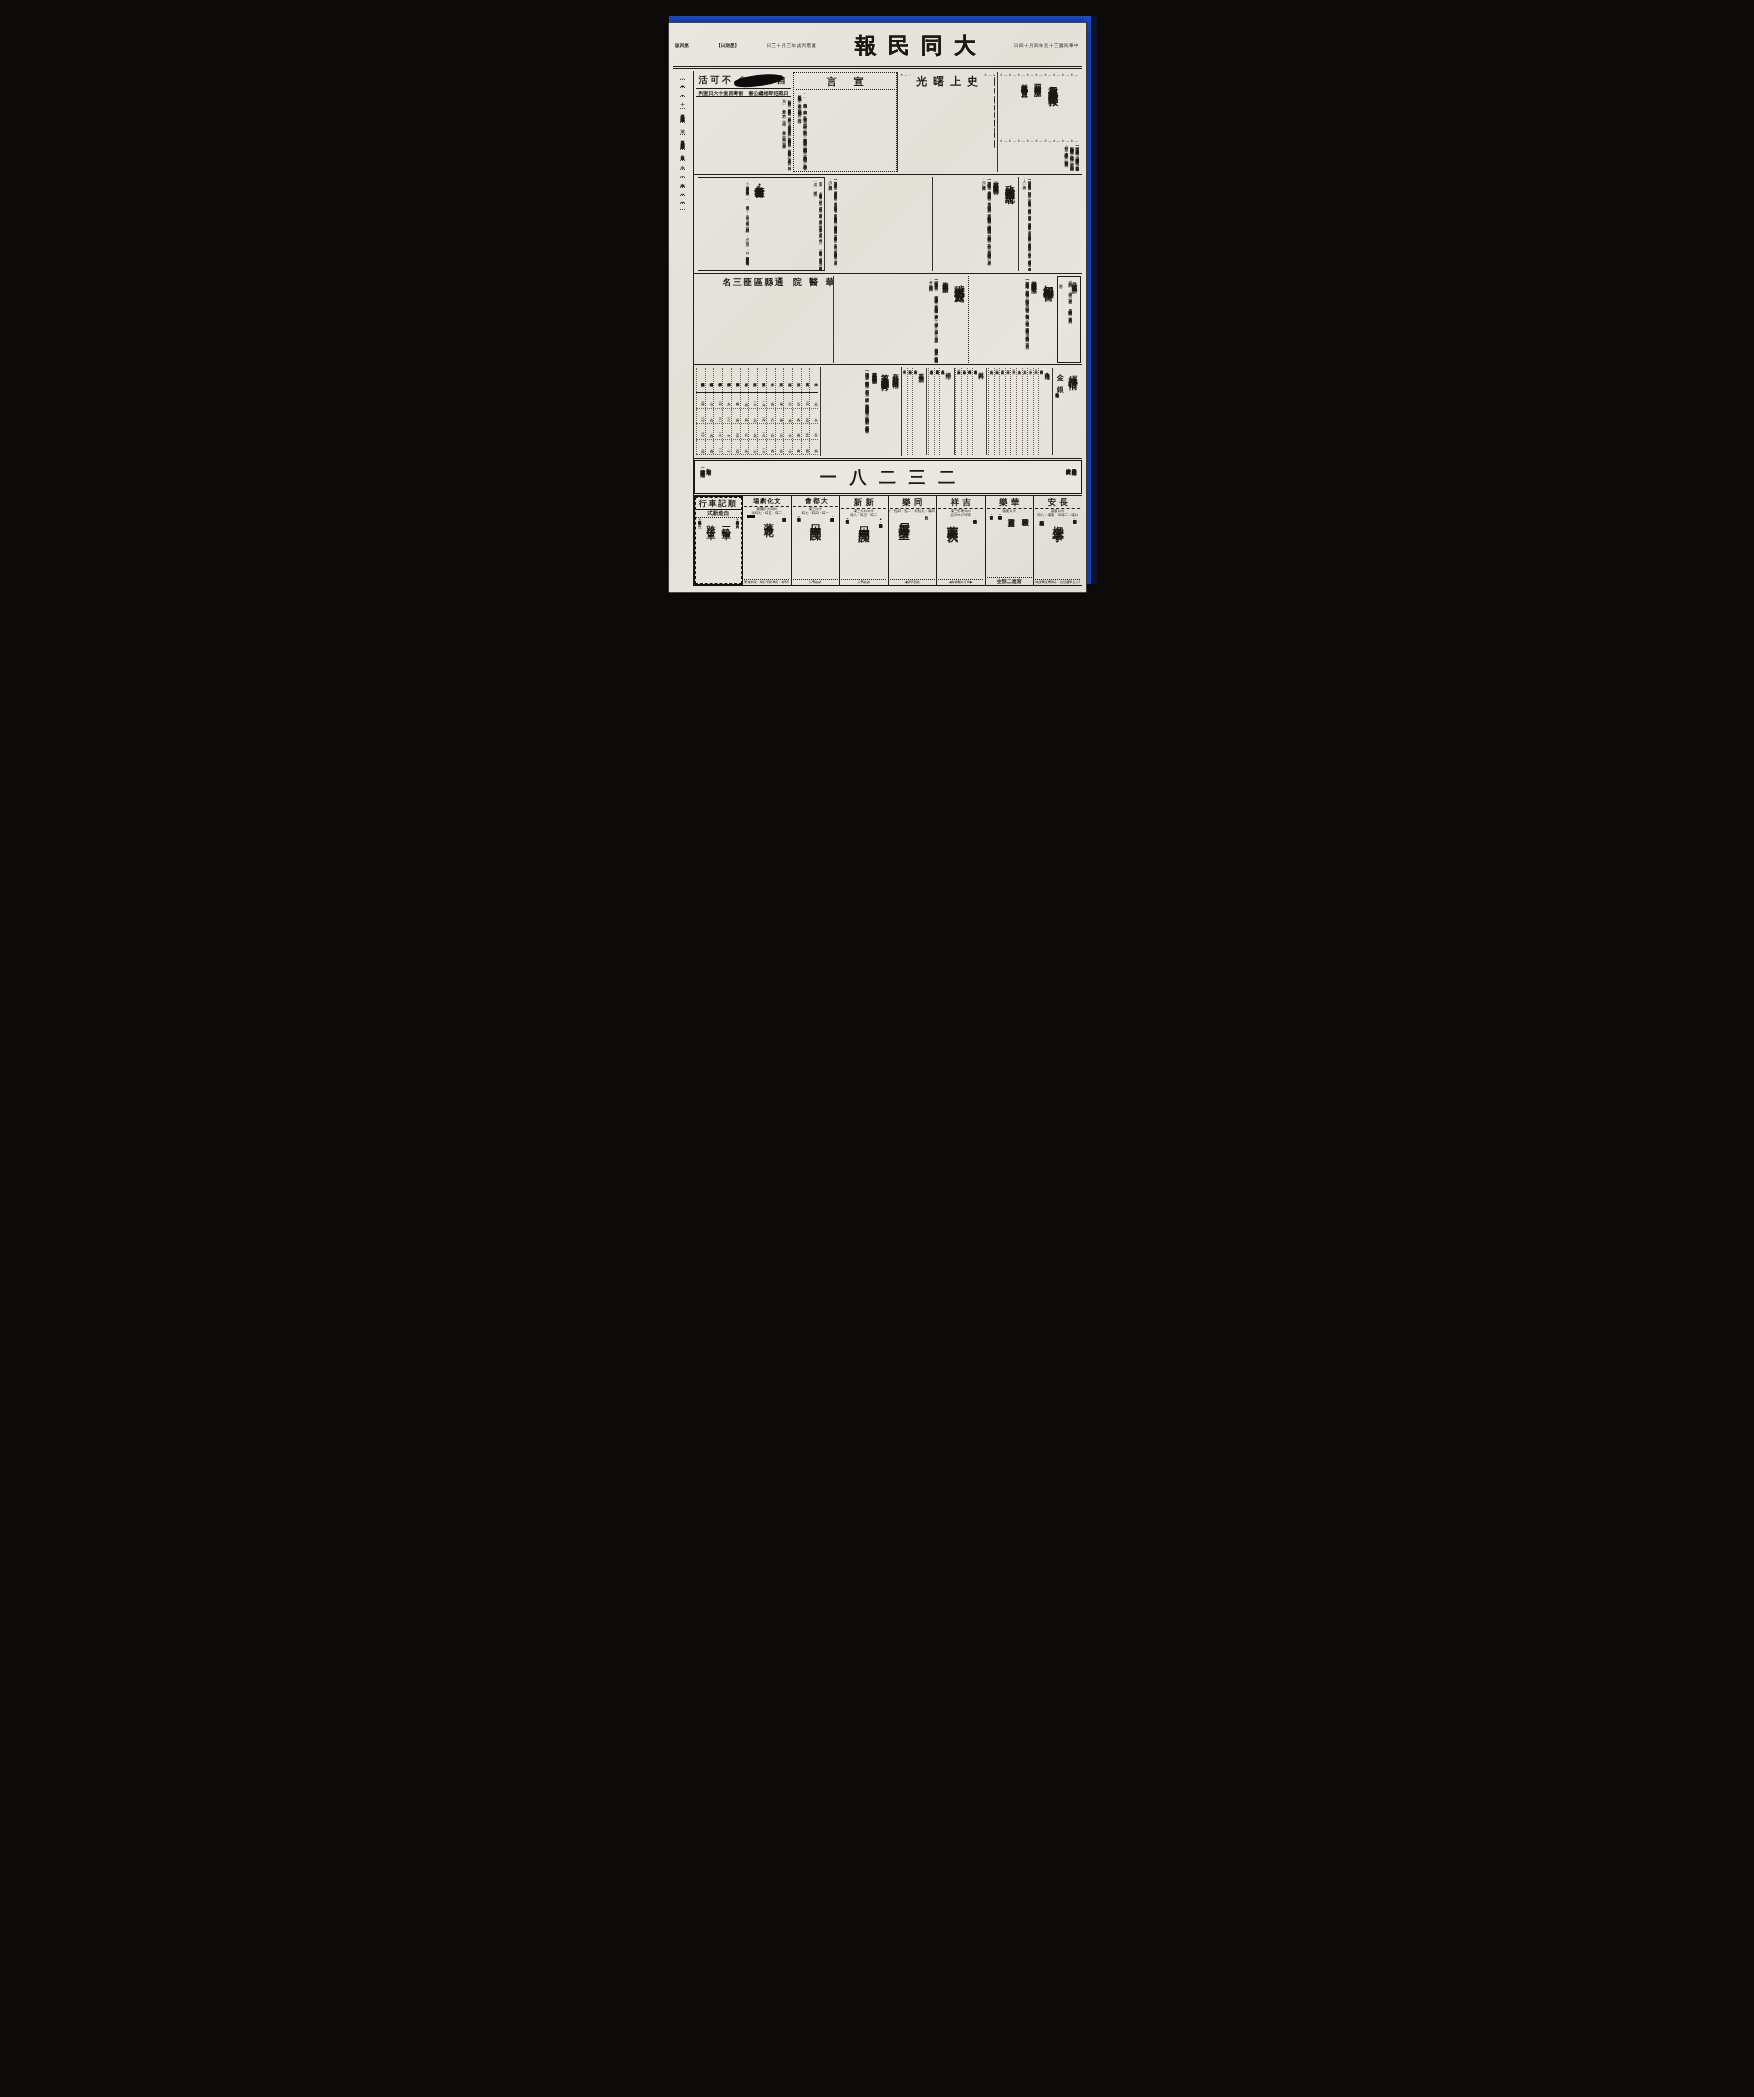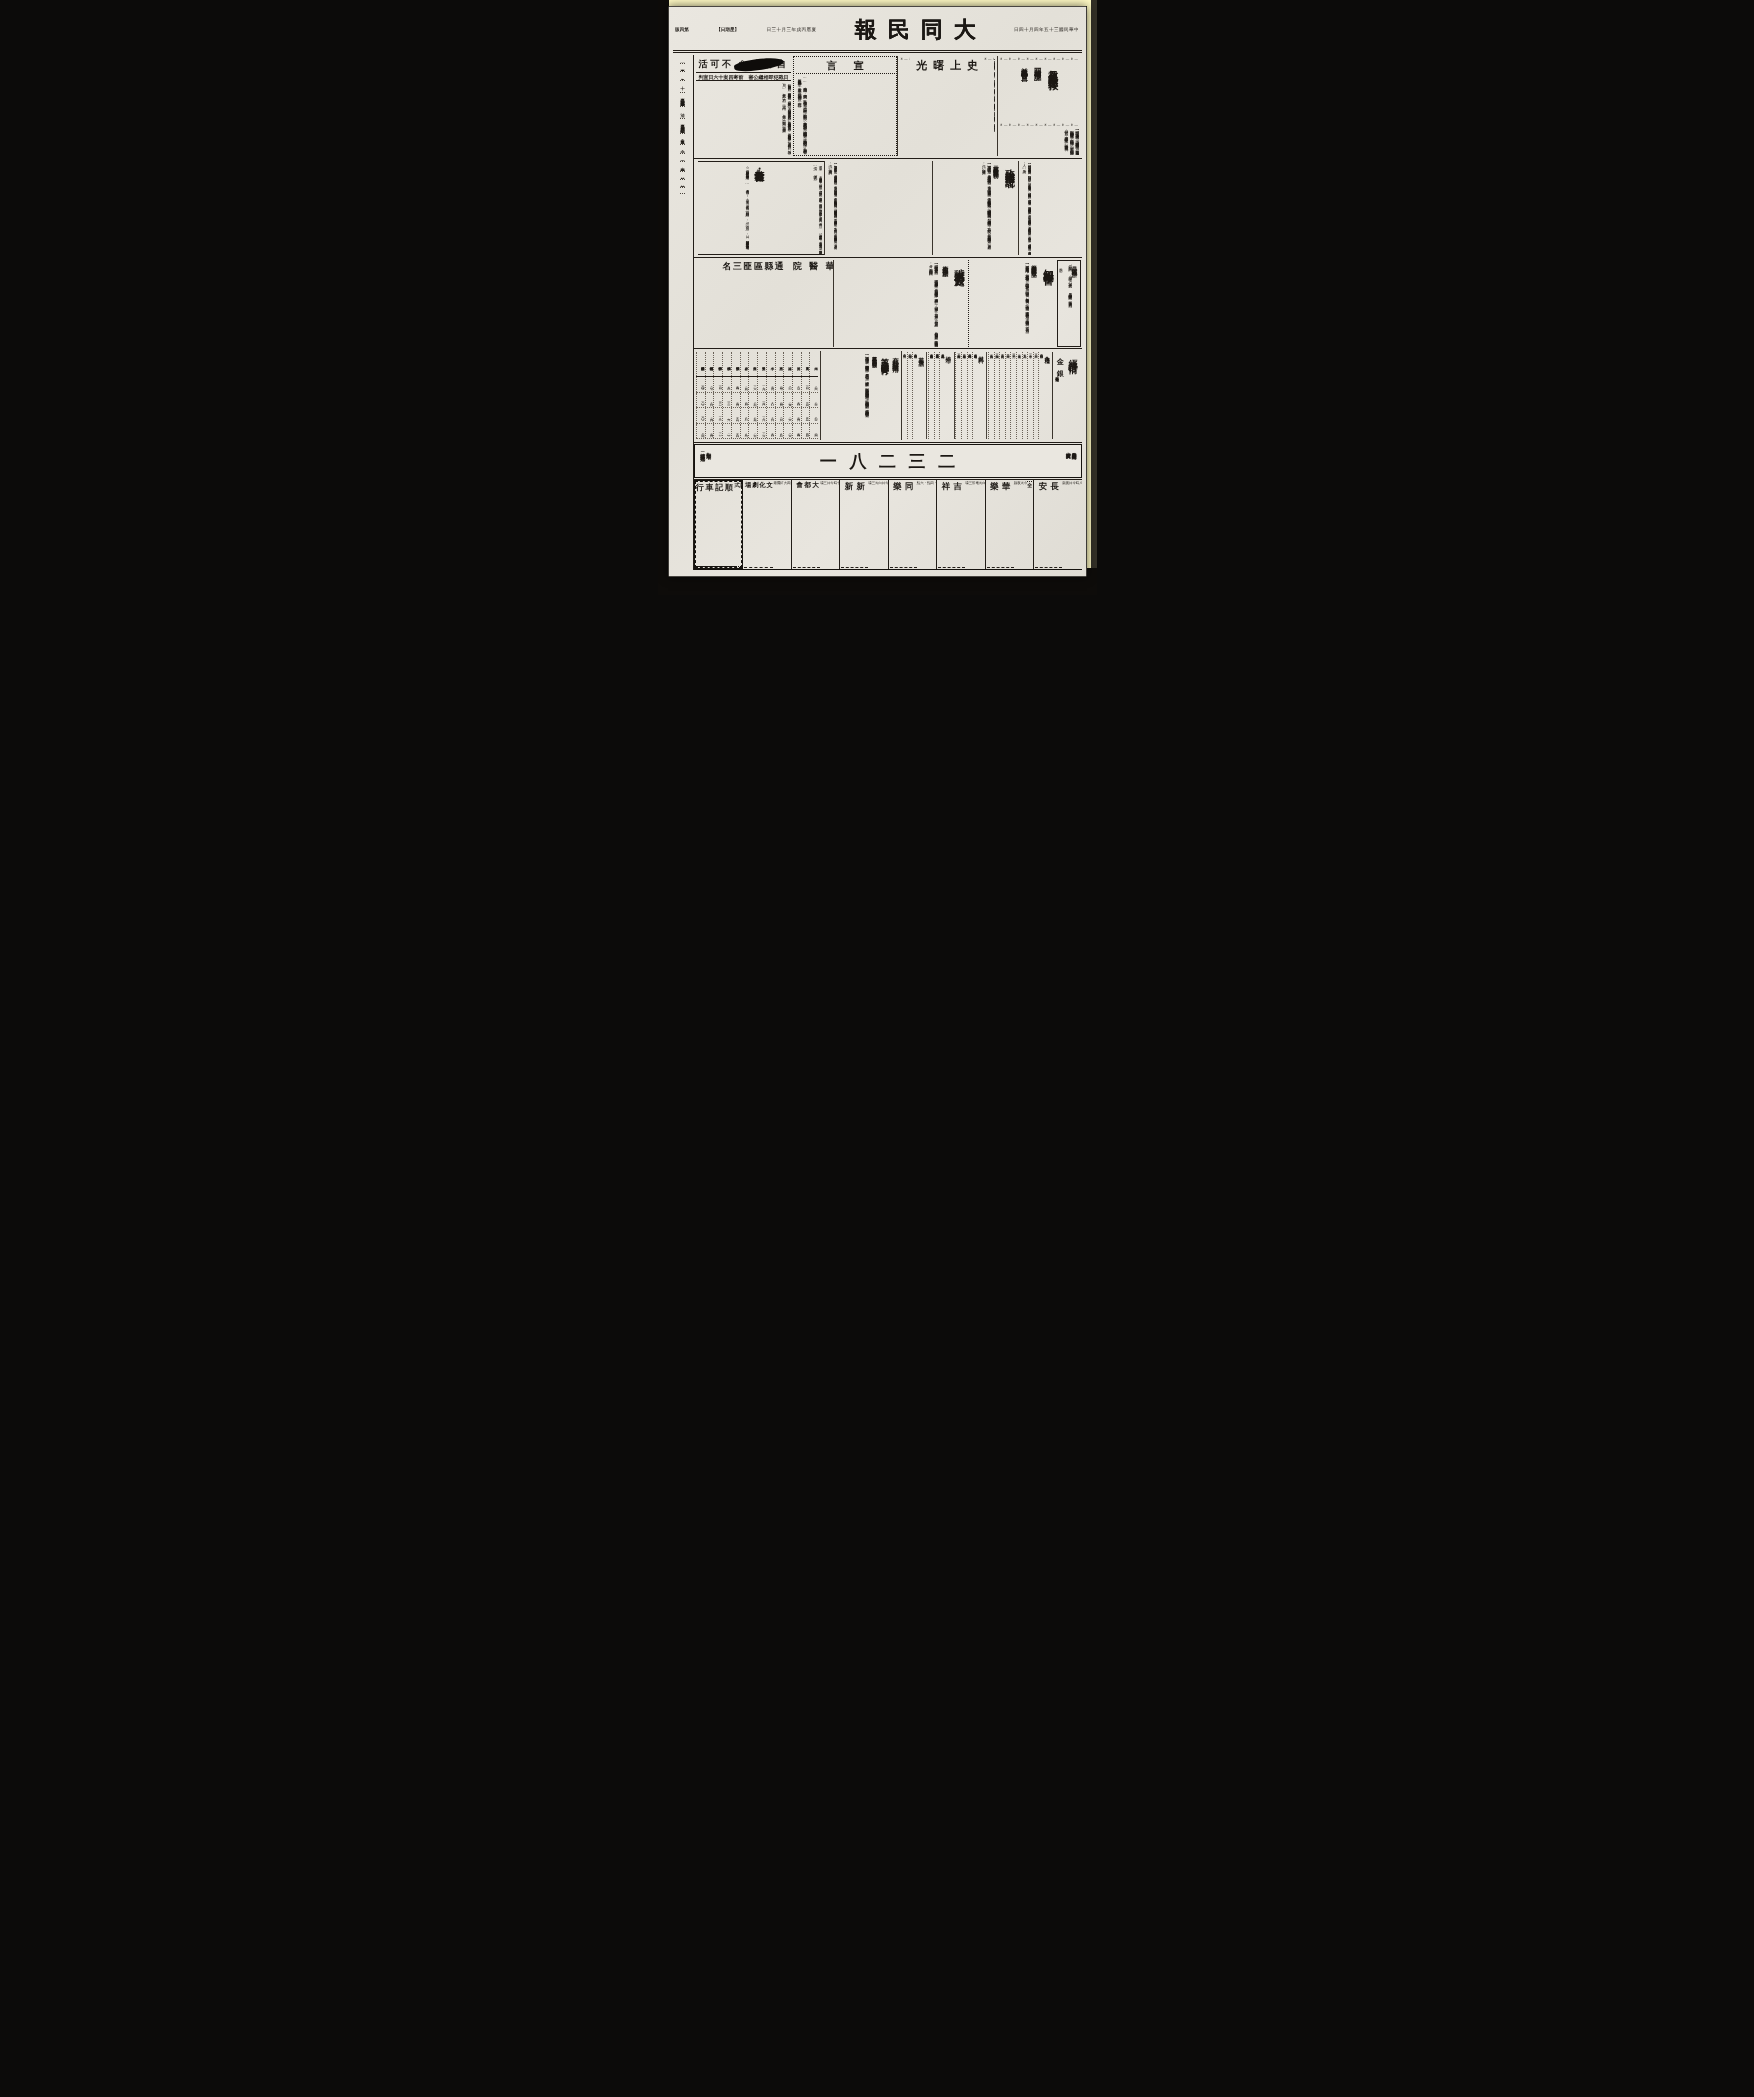--- a/index.html
+++ b/index.html
@@ -1,16 +1,16 @@
 <!DOCTYPE html>
 <html lang="zh-Hant" style="font-size:6.7px"><head>
 <meta charset="utf-8">
 <style>
   html,body{margin:0;padding:0;background:#0c0b0a;}
-  .stage{position:relative;width:439px;height:595px;margin:0 auto;background:#fef9c3;overflow:hidden;
+  .stage{position:relative;width:439px;height:595px;margin:16px auto;background:#1d4ed8;overflow:hidden;
          font-family:"Liberation Serif","DejaVu Serif",serif;color:#1c1814;}
   .paper{position:absolute;left:10px;top:5.9px;width:419px;height:571px;background:
          linear-gradient(135deg,#eae7e0 0%,#e3e0d8 40%,#e8e5de 70%,#dfdcd4 100%);
          box-shadow:0 0 0 0.8px #16130f inset,0 0 9.2px rgba(0,0,0,.6);padding:4.2px 5px;box-sizing:border-box;}
   .blob{position:absolute;background:#0e0c0a;}
   .blob1{left:0;top:0;width:11px;height:595px;}
   .blob2{left:76px;top:59px;width:50px;height:11px;border-radius:40% 60% 50% 50%;transform:rotate(-8deg);}
   .blob3{left:0;bottom:0;width:439px;height:27px;}
   .blob4{right:0;top:0;width:5.9px;height:595px;opacity:.85;}
 
@@ -93,21 +93,21 @@
   .gt-row .gt-c{writing-mode:vertical-rl;text-orientation:upright;font-size:3.1px;flex:1;text-align:center;border-left:0.4px dotted #6a6258;overflow:hidden;}
 
   
   .bee{height:31px;border:1.3px solid #16130f;border-style:double;margin:1.3px 0;display:flex;flex-direction:row-reverse;align-items:center;padding:0.8px 4.2px;background:#eae7e0;}
   .bee-sell{writing-mode:vertical-rl;text-orientation:upright;font-size:5px;font-weight:bold;letter-spacing:0.4px;height:27px;}
   .bee-name{flex:1;text-align:center;font-size:17px;font-weight:900;letter-spacing:12.6px;padding-left:12.6px;}
   .bee-loc{writing-mode:vertical-rl;text-orientation:upright;font-size:5px;font-weight:bold;height:27px;letter-spacing:0.8px;}
 
   
   .theaters{display:flex;height:90px;border-top:0.8px solid #221d18;border-bottom:1.3px solid #16130f;}
-  .th{flex:1;border-right:0.8px solid #221d18;padding:0.8px 1.3px;box-sizing:border-box;display:flex;flex-direction:row;overflow:hidden;}
+  .th{flex:1;border-right:0.8px solid #221d18;padding:0.8px 1.3px;box-sizing:border-box;display:flex;flex-direction:column;overflow:hidden;}
   .th:last-child{border-right:none;}
   .th-name{font-size:8.4px;font-weight:900;text-align:center;letter-spacing:3.4px;padding-left:3.4px;border-bottom:0.4px dashed #221d18;}
   .th-note{font-size:3.4px;text-align:center;}
   .th-body{flex:1;display:flex;flex-direction:row-reverse;justify-content:space-around;overflow:hidden;}
   .th-small{writing-mode:vertical-rl;text-orientation:upright;font-size:3.4px;line-height:4.6px;max-height:63px;letter-spacing:0;}
   .th-title{writing-mode:vertical-rl;text-orientation:upright;font-size:10px;font-weight:900;letter-spacing:1.7px;}
   .th-title.huge{font-size:11.3px;}
   .th-star{writing-mode:vertical-rl;text-orientation:upright;font-size:7.1px;font-weight:900;}
   .th-foot{font-size:3.1px;text-align:center;border-top:0.4px dotted #221d18;white-space:nowrap;overflow:hidden;}
   .badge{background:#16130f;color:#e8e5de;writing-mode:vertical-rl;text-orientation:upright;font-size:5.5px;font-weight:bold;padding:1.3px 0.4px;align-self:flex-start;}

